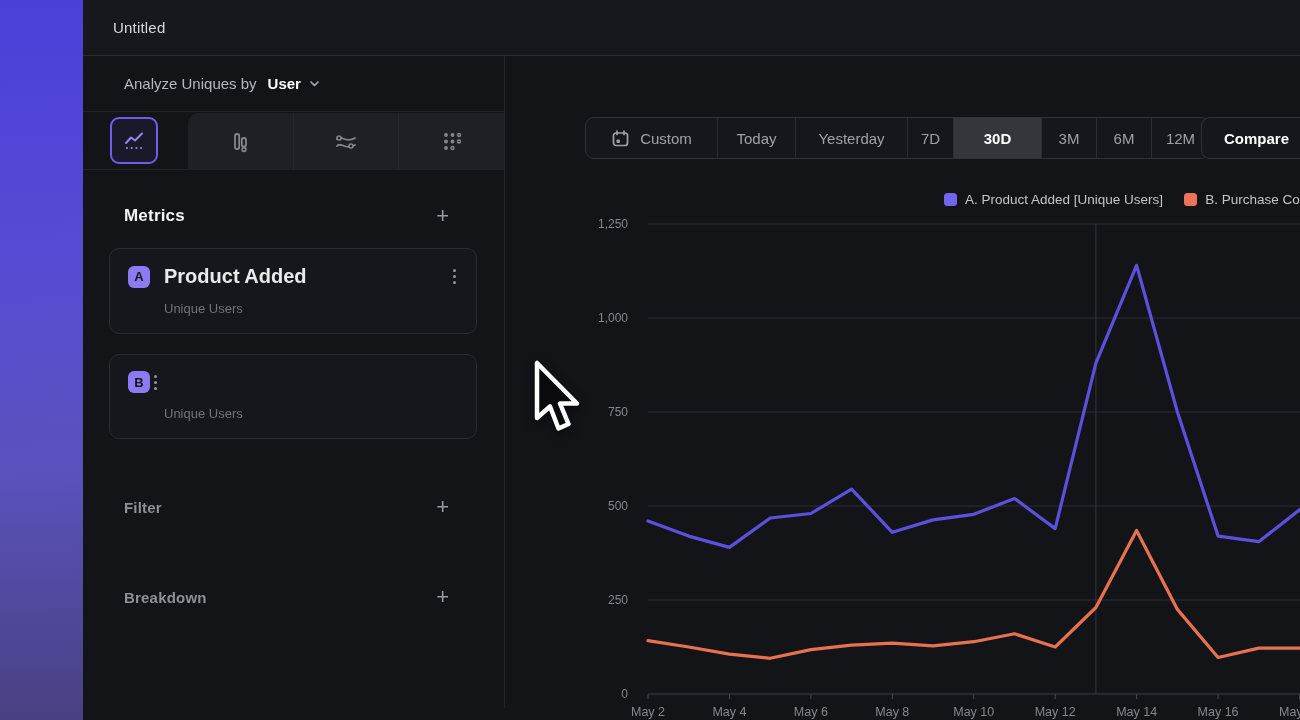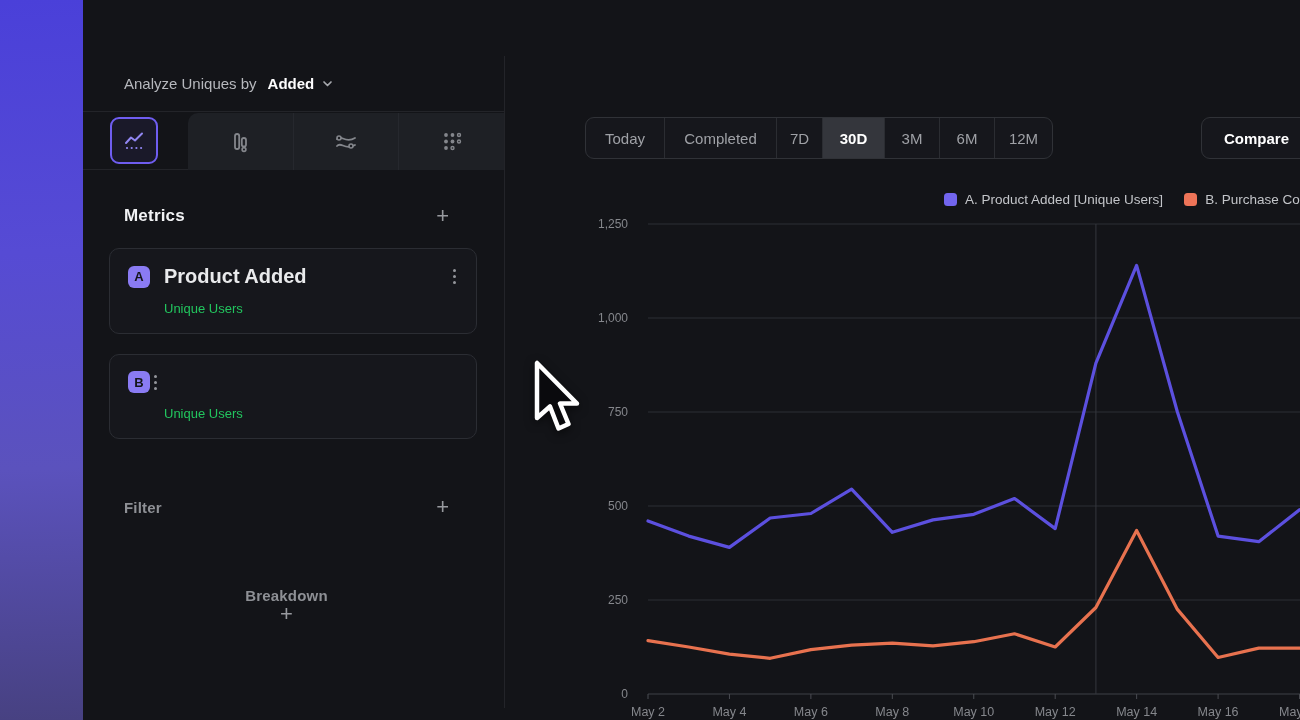--- a/index.html
+++ b/index.html
@@ -50,25 +50,25 @@
     background:#16171c; padding:16px 16px 17px 18px; cursor:pointer;
   }
   .metric-row { display:flex; align-items:center; }
   .metric-badge {
     width:22px; height:22px; border-radius:6px; background:#8a7bf3; color:#15161a;
     font-size:13px; font-weight:700; display:flex; align-items:center; justify-content:center;
   }
   .metric-name { margin-left:14px; color:#e9eaec; font-size:20px; font-weight:600; flex:1; }
   .kebab { display:flex; flex-direction:column; gap:3px; padding:2px 4px; cursor:pointer; }
   .kebab i { width:3px; height:3px; border-radius:50%; background:#94969b; display:block; }
-  .metric-sub { margin:13px 0 0 36px; color:#22c55e; font-size:13px; }
-
-  .filter-row, .breakdown-row { position:absolute; left:0; right:0; cursor:pointer; }
+  .metric-sub { margin:13px 0 0 36px; color:#737373; font-size:13px; }
+
+  .filter-row, .breakdown-row { position:absolute; left:0; right:0; cursor:pointer;gap:12px; }
   .filter-row { top:441px; }
-  .breakdown-row { top:531px;flex-direction:column; }
+  .breakdown-row { top:531px; }
   .dim-title { color:#8e9095; font-size:15px; font-weight:600; letter-spacing:.2px; }
 
   
   .main { position:absolute; left:422px; top:56px; right:0; bottom:0; }
   .seg-control {
     position:absolute; left:80px; top:61px; height:42px; display:flex;
     background:#16171c; border:1px solid #303237; border-radius:9px; overflow:hidden;
   }
   .seg {
     display:flex; align-items:center; justify-content:center; gap:10px;
@@ -91,26 +91,29 @@
   svg { display:block; }
 </style>
 </head>
 <body>
 
 <div class="screen">
   <div class="gradient-strip"></div>
 
   <div class="app">
 
+    <div class="topbar">
+      <span class="doc-title">Untitled</span>
+    </div>
 
     <div class="sidebar">
 
       <div class="analyze-row">
         <span class="analyze-prefix">Analyze Uniques by</span>
-        <span class="analyze-value">Added</span>
+        <span class="analyze-value">User</span>
         <span class="chev">
           <svg width="13" height="13" viewBox="0 0 13 13">
               <path d="M3 5l3.5 3.5L10 5" fill="none" stroke="#a6a8ad" stroke-width="1.7" stroke-linecap="round" stroke-linejoin="round"></path>
             </svg>
         </span>
       </div>
 
       <div class="tabs-row">
         <div class="tab-selected">
           <span>
@@ -203,30 +206,41 @@
       </div>
 
       <div class="breakdown-row section-header">
         <span class="dim-title">Breakdown</span>
         <span class="plus">+</span>
       </div>
     </div>
 
     <div class="main">
       <div class="seg-control" id="seg-control">
+          <div class="seg" style="width: 131px;">
+            <span style="display: inline-flex;">
+              <svg width="19" height="19" viewBox="0 0 19 19">
+                <rect x="2.5" y="4" width="14" height="12.5" rx="2.5" fill="none" stroke="#9fa1a6" stroke-width="1.7"></rect>
+                <line x1="6" y1="2" x2="6" y2="5.5" stroke="#9fa1a6" stroke-width="1.7" stroke-linecap="round"></line>
+                <line x1="13" y1="2" x2="13" y2="5.5" stroke="#9fa1a6" stroke-width="1.7" stroke-linecap="round"></line>
+                <rect x="5.5" y="10.5" width="3.4" height="3.4" rx="1" fill="#9fa1a6"></rect>
+              </svg>
+            </span>
+            <span>Custom</span>
+          </div>
           <div class="seg" style="width: 78px;">
             <span>Today</span>
           </div>
           <div class="seg" style="width: 112px;">
-            <span>Completed</span>
+            <span>Yesterday</span>
           </div>
           <div class="seg" style="width: 46px;">
             <span>7D</span>
           </div>
-          <div class="seg active" style="width: 62px;">
+          <div class="seg active" style="width: 88px;">
             <span>30D</span>
           </div>
           <div class="seg" style="width: 55px;">
             <span>3M</span>
           </div>
           <div class="seg" style="width: 55px;">
             <span>6M</span>
           </div>
           <div class="seg" style="width: 58px;">
             <span>12M</span>

